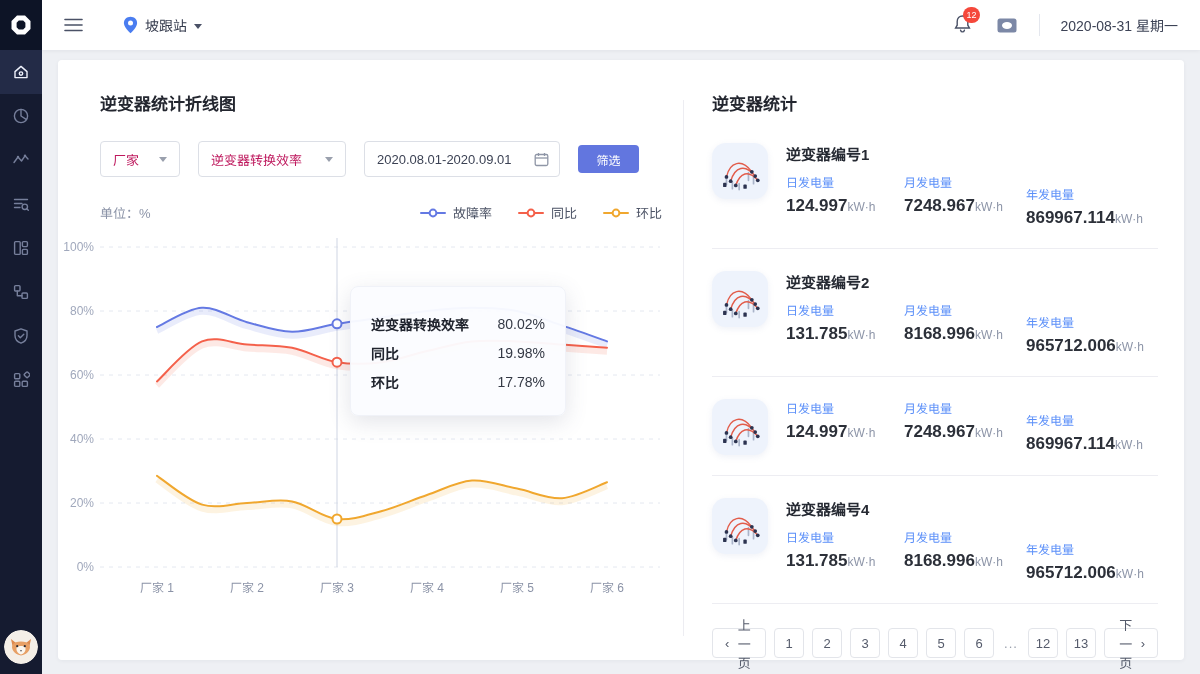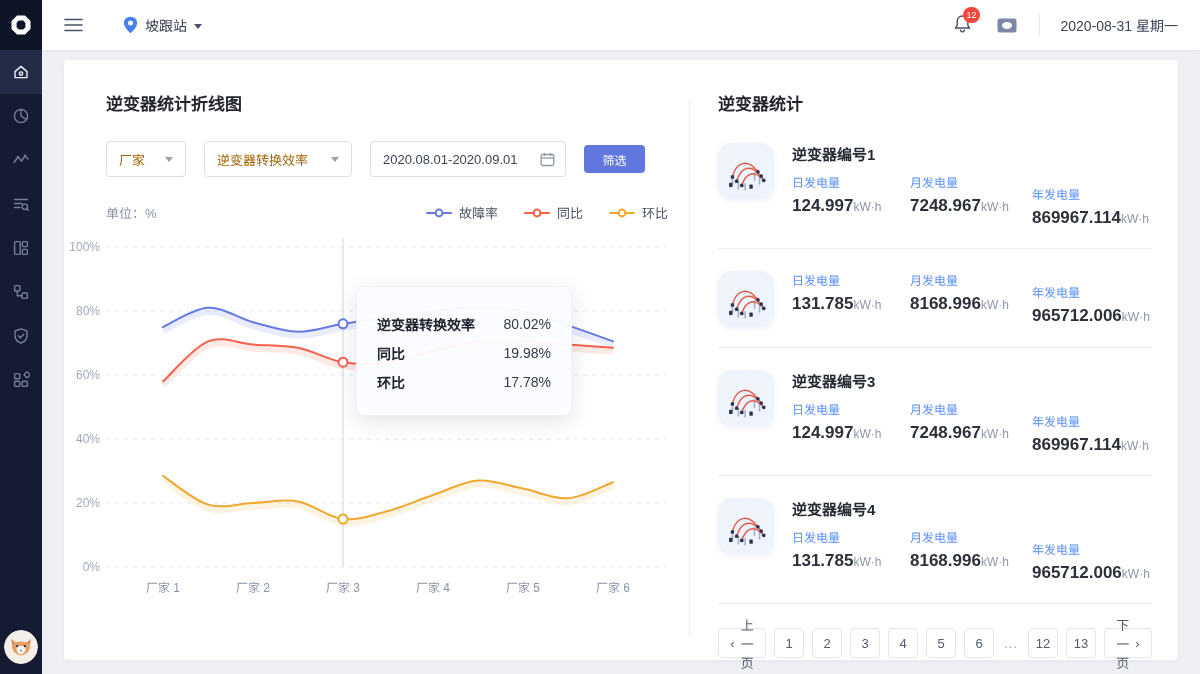--- a/index.html
+++ b/index.html
@@ -27,31 +27,31 @@
   .caret{width:0;height:0;border-left:4px solid transparent;border-right:4px solid transparent;border-top:5px solid #4a5166;margin-top:2px;}
   .topbar-spacer{flex:1;}
   .bell-wrap{position:relative;margin-right:26px;cursor:pointer;}
   .badge{position:absolute;top:-7px;left:9px;min-width:16px;height:16px;border-radius:8px;background:#f5483b;
     color:#fff;font-size:9px;line-height:16px;text-align:center;padding:0 3px;}
   .monitor-btn{margin-right:22px;cursor:pointer;display:flex;align-items:center;}
   .v-divider{width:1px;height:22px;background:#e4e7ee;margin-right:20px;}
   .date-text{font-size:14px;color:#3d4356;margin-right:22px;}
 
   
-  .main{position:fixed;left:42px;top:50px;right:0;bottom:0;padding:10px 22px 14px;}
+  .main{position:fixed;left:42px;top:50px;right:0;bottom:0;padding:10px 16px 14px;}
   .card{background:#fff;border-radius:4px;box-shadow:0 1px 4px rgba(20,30,60,.05);height:100%;display:flex;}
   .left-section{width:625px;padding:30px 0 0 42px;position:relative;}
   .section-divider{width:1px;background:#ededf2;margin-top:40px;margin-bottom:24px;}
   .right-section{flex:1;padding:30px 26px 0 28px;min-width:0;}
   .panel-title{font-size:17px;font-weight:700;color:#23262f;margin:0;}
 
   
   .filter-row{display:flex;align-items:center;gap:18px;margin-top:26px;}
   .select{height:36px;border:1px solid #dcdfe6;border-radius:4px;background:#fff;display:flex;align-items:center;
-    padding:0 12px;font-size:13px;color:#a16207;cursor:pointer;gap:10px;}
+    padding:0 12px;font-size:13px;color:#be185d;cursor:pointer;gap:10px;}
   .select .sel-caret{width:0;height:0;border-left:4px solid transparent;border-right:4px solid transparent;border-top:5px solid #9aa0ad;margin-left:auto;}
   .select.w-vendor{width:80px;}
   .select.w-metric{width:148px;}
   .date-input{height:36px;width:196px;border:1px solid #dcdfe6;border-radius:4px;background:#fff;display:flex;
     align-items:center;padding:0 10px 0 12px;font-size:13px;color:#3c4254;cursor:text;}
   .date-input .cal{margin-left:auto;}
   .filter-btn{height:28px;width:61px;border:none;border-radius:4px;background:#6276df;color:#fff;font-size:12px;cursor:pointer;
     font-family:inherit;}
 
   
@@ -373,20 +373,21 @@
                   <circle cx="15" cy="38" r="2.2"></circle>
                   <circle cx="44" cy="32" r="2.2"></circle>
                   <circle cx="21" cy="43" r="2.2"></circle>
                   <circle cx="47" cy="37" r="2.2"></circle>
                   <rect x="6" y="40" width="4" height="5" rx="1"></rect>
                   <rect x="30" y="42" width="4" height="5" rx="1"></rect>
                 </g>
               </svg>
             </div>
             <div class="inv-info">
+              <div class="inv-name">逆变器编号2</div>
               <div class="metrics">
                 <div class="metric">
                   <div class="metric-label">日发电量</div>
                   <div class="metric-value"><span>131.785</span><span class="metric-unit">kW·h</span></div>
                 </div>
                 <div class="metric">
                   <div class="metric-label">月发电量</div>
                   <div class="metric-value"><span>8168.996</span><span class="metric-unit">kW·h</span></div>
                 </div>
                 <div class="metric">
@@ -417,21 +418,20 @@
                   <circle cx="15" cy="38" r="2.2"></circle>
                   <circle cx="44" cy="32" r="2.2"></circle>
                   <circle cx="21" cy="43" r="2.2"></circle>
                   <circle cx="47" cy="37" r="2.2"></circle>
                   <rect x="6" y="40" width="4" height="5" rx="1"></rect>
                   <rect x="30" y="42" width="4" height="5" rx="1"></rect>
                 </g>
               </svg>
             </div>
             <div class="inv-info">
-              <div class="inv-name">逆变器编号3</div>
               <div class="metrics">
                 <div class="metric">
                   <div class="metric-label">日发电量</div>
                   <div class="metric-value"><span>124.997</span><span class="metric-unit">kW·h</span></div>
                 </div>
                 <div class="metric">
                   <div class="metric-label">月发电量</div>
                   <div class="metric-value"><span>7248.967</span><span class="metric-unit">kW·h</span></div>
                 </div>
                 <div class="metric">

